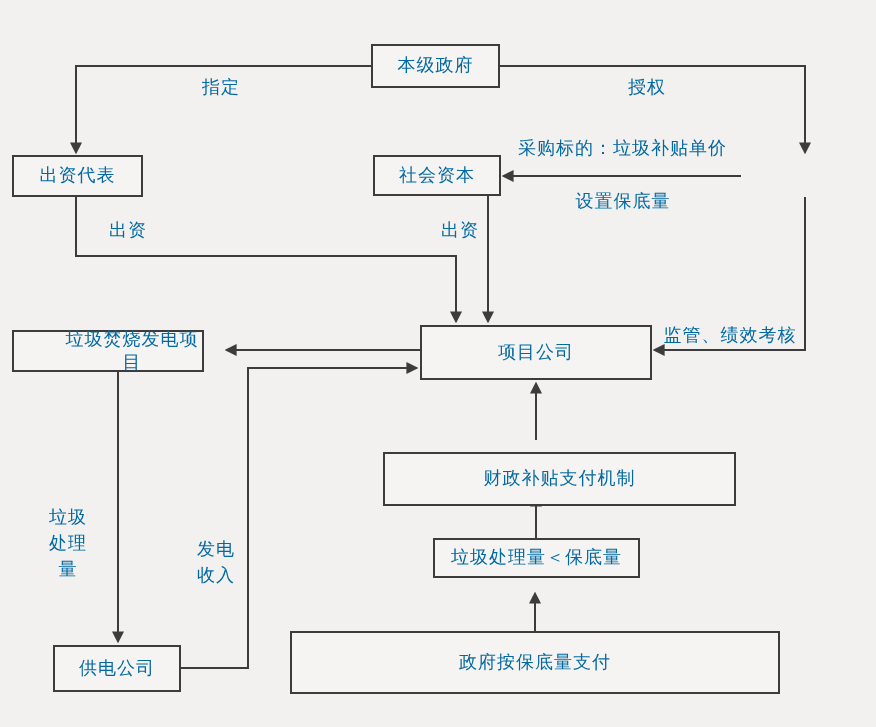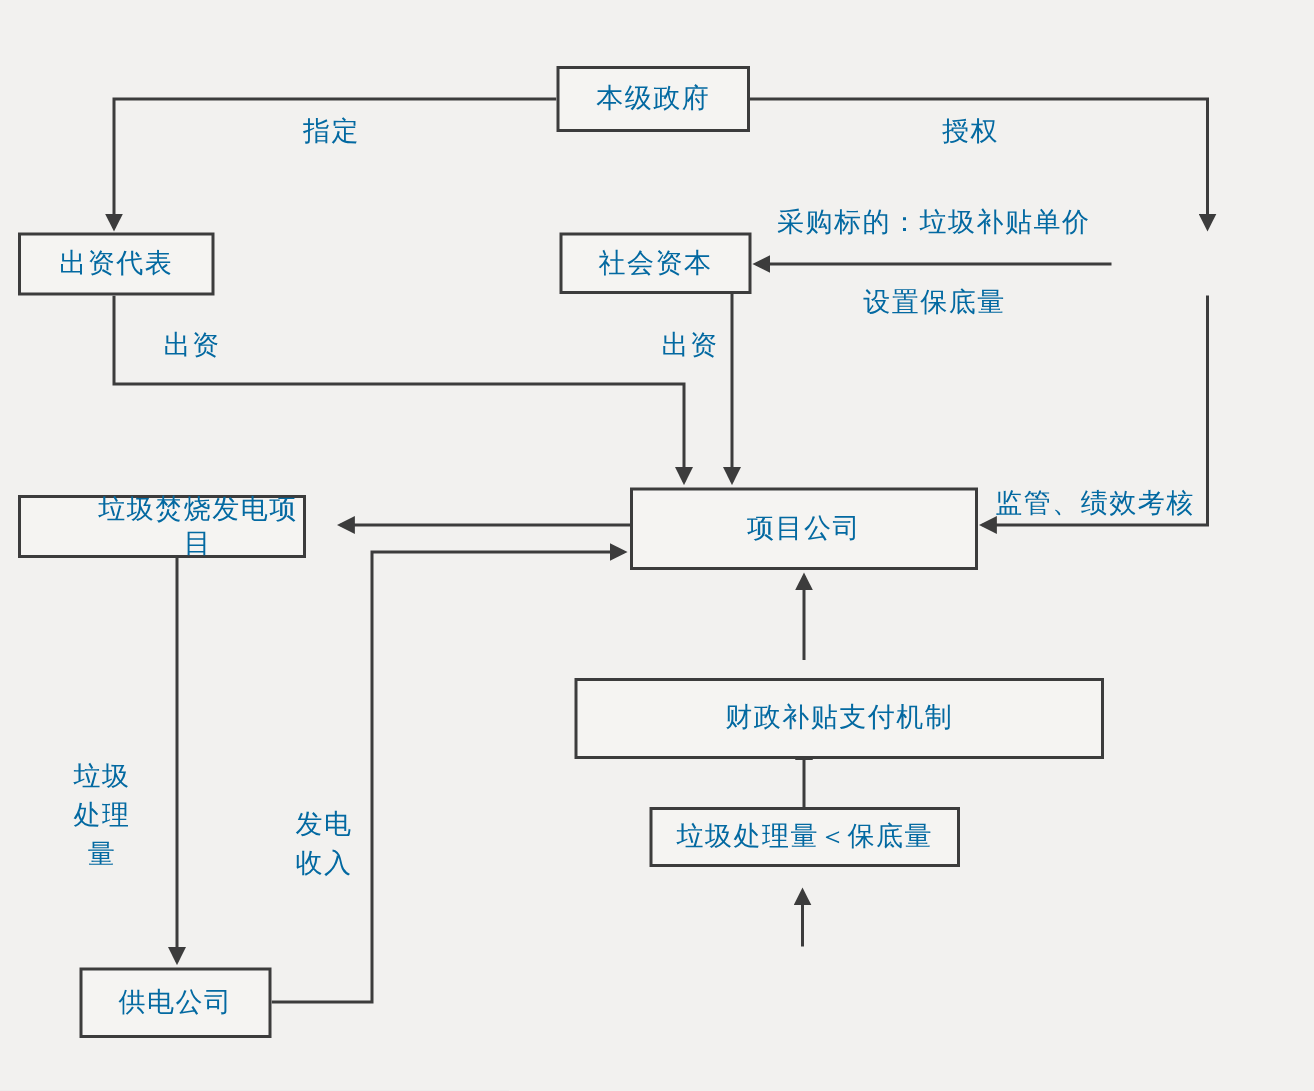--- a/index.html
+++ b/index.html
@@ -80,20 +80,21 @@
 
 
   <div class="node" style="left:12px; top:330px; width:192px; height:42px;padding-left:48px;">垃圾焚烧发电项目</div>
 
   <div class="node" style="left:420px; top:325px; width:232px; height:55px;">项目公司</div>
 
   <div class="node" style="left:383px; top:452px; width:353px; height:54px;">财政补贴支付机制</div>
 
   <div class="node" style="left:433px; top:538px; width:207px; height:40px;">垃圾处理量＜保底量</div>
 
+  <div class="node" style="left:290px; top:631px; width:490px; height:63px;">政府按保底量支付</div>
 
   <div class="node" style="left:53px; top:645px; width:128px; height:47px;">供电公司</div>
 
   <div class="edge-label nowrap" style="left:186px; top:74px; width:70px;">指定</div>
 
   <div class="edge-label nowrap" style="left:612px; top:74px; width:70px;">授权</div>
 
   <div class="edge-label nowrap" style="left:500px; top:135px; width:245px;">采购标的：垃圾补贴单价</div>
 
   <div class="edge-label nowrap" style="left:572px; top:188px; width:102px;">设置保底量</div>

